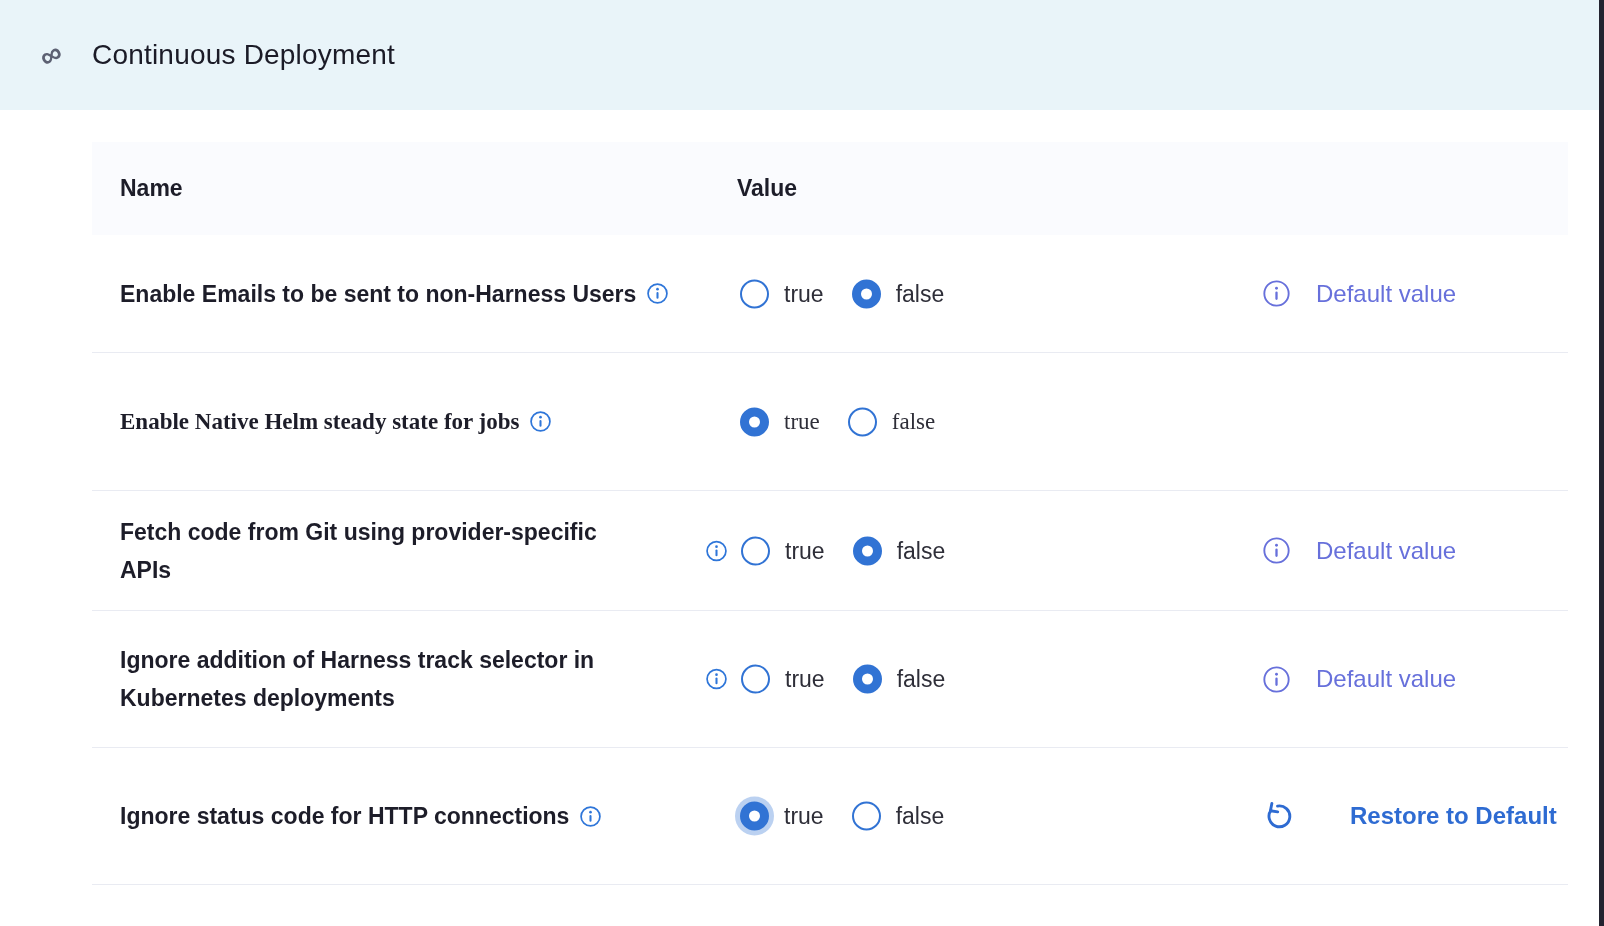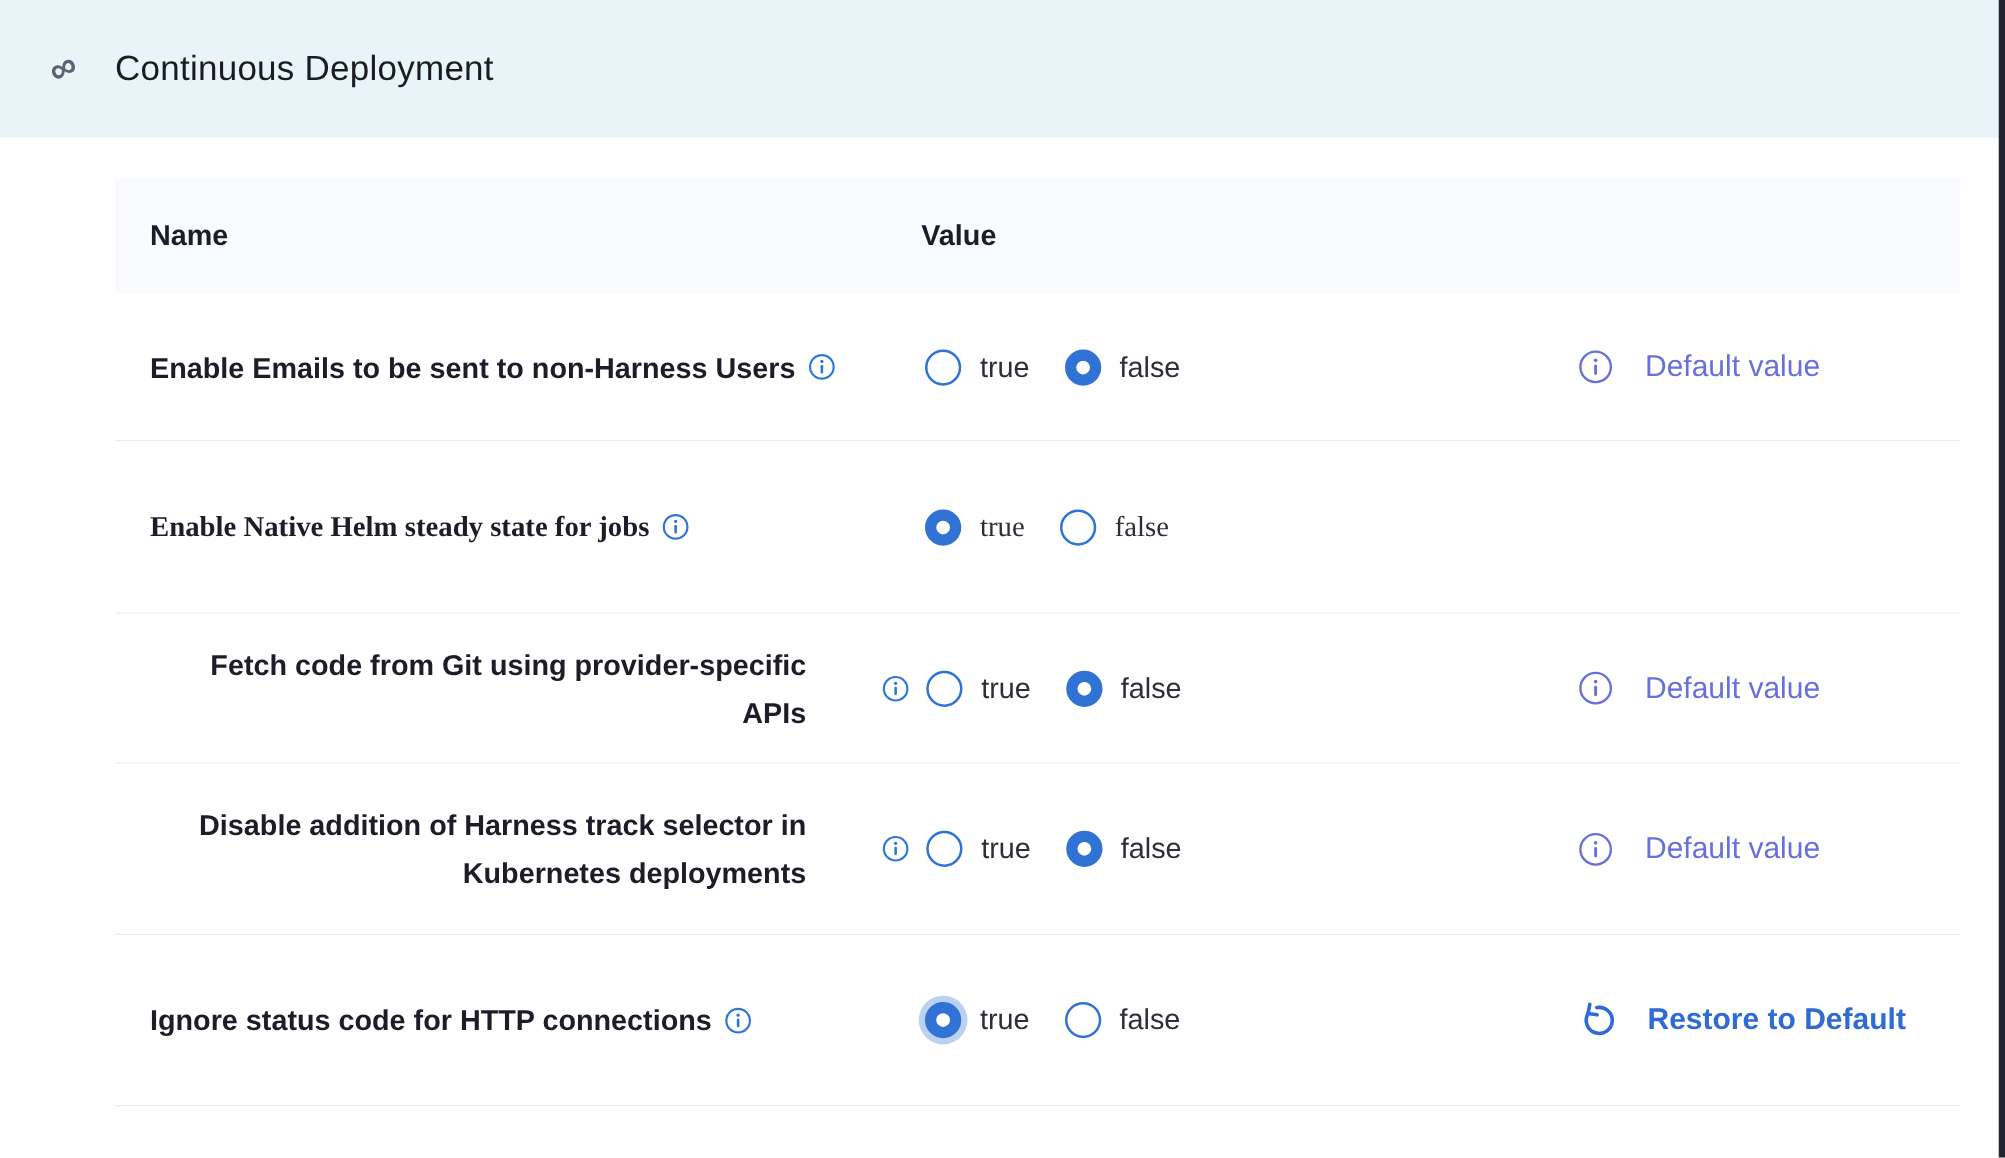--- a/index.html
+++ b/index.html
@@ -38,21 +38,21 @@
   .rows .row:nth-child(2){min-height:137px;font-family:Liberation Serif, serif;}
   .rows .row:nth-child(3){min-height:119px;}
   .rows .row:nth-child(4){min-height:136px;}
   .rows .row:nth-child(5){min-height:136px;}
   .name-cell{
     padding-left:28px;display:flex;align-items:center;gap:10px;
     font-size:23px;font-weight:600;color:#1d1d29;line-height:38px;
   }
   .rows .row:nth-child(3) .row-label,
   .rows .row:nth-child(4) .row-label{max-width:525px;}
-  .row-label{max-width:605px;text-align:right;}
+  .row-label{max-width:605px;}
   .info-icon{display:inline-flex;flex:0 0 auto;color:#2f76d9;}
   .info-icon svg{display:block;}
   
   .value-cell{
     position:absolute;left:613px;top:50%;transform:translateY(-50%);
     display:flex;align-items:center;
   }
   .pre-info{margin-right:13px;}
   .info-before .radio-group{margin-left:0;}
   .info-after .radio-group{margin-left:35px;}
@@ -68,21 +68,21 @@
   .opt-label{font-size:23px;font-weight:400;color:#2e2e38;}
   
   .status{
     position:absolute;left:1170px;top:50%;transform:translateY(-50%);
     display:flex;align-items:center;gap:25px;color:#6770db;
   }
   .status-text{font-size:24px;font-weight:400;line-height:34px;max-width:215px;}
   .status .restore-icon{display:none;}
   .status.restore .restore-icon{display:inline-flex;}
   .status.restore{color:#2e6bd2;}
-  .status.restore .status-text{font-weight:700;white-space:nowrap;max-width:none;}
+  .status.restore .status-text{font-weight:700;white-space:nowrap;max-width:none;margin-left:32px;}
   .status-info-icon,.restore-icon{display:inline-flex;}
   .status-info-icon svg,.restore-icon svg{display:block;}
 </style>
 </head>
 <body>
 
 <div class="band">
   <span class="cd-icon">∞</span>
   <span class="title">Continuous Deployment</span>
 </div>
@@ -188,21 +188,21 @@
           <rect x="9.2" y="8.7" width="1.6" height="5.8" rx="0.8" fill="currentColor"></rect>
         </svg>
       </span>
 
       <span class="status-text">Default value</span>
     </div>
   </div>
 
   <div class="row info-before">
     <div class="name-cell">
-      <span class="row-label">Disable addition of Harness track selector in Kubernetes deployments</span>
+      <span class="row-label">Ignore addition of Harness track selector in Kubernetes deployments</span>
 
     </div>
     <div class="value-cell">
       <span class="info-icon pre-info">
         <svg width="23" height="23" viewBox="0 0 20 20" fill="none">
           <circle cx="10" cy="10" r="8.2" stroke="currentColor" stroke-width="1.5"></circle>
           <circle cx="10" cy="6.2" r="1.15" fill="currentColor"></circle>
           <rect x="9.1" y="8.6" width="1.8" height="6" rx="0.9" fill="currentColor"></rect>
         </svg>
       </span>

